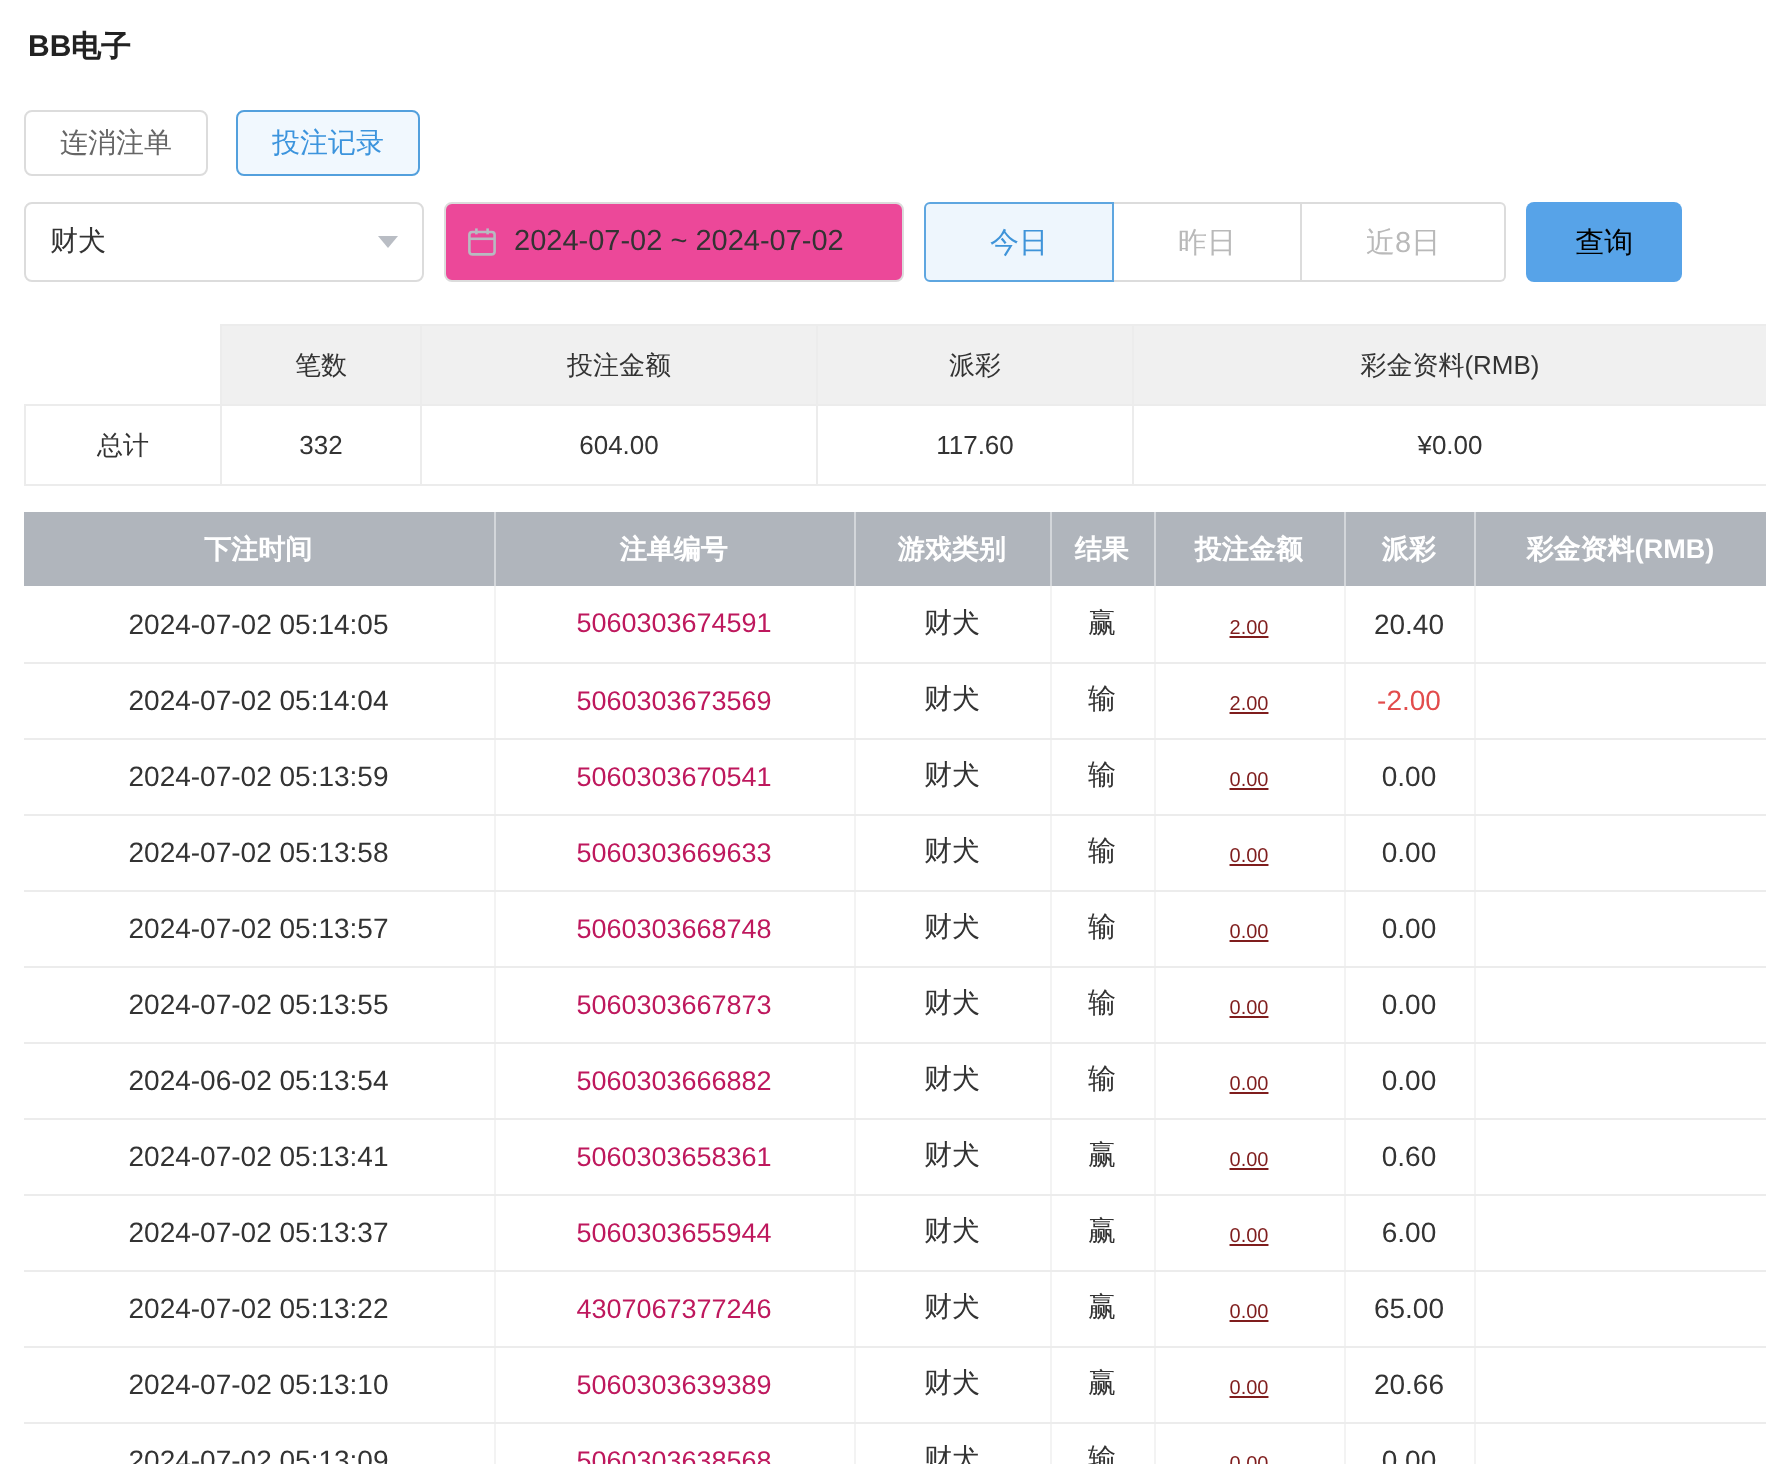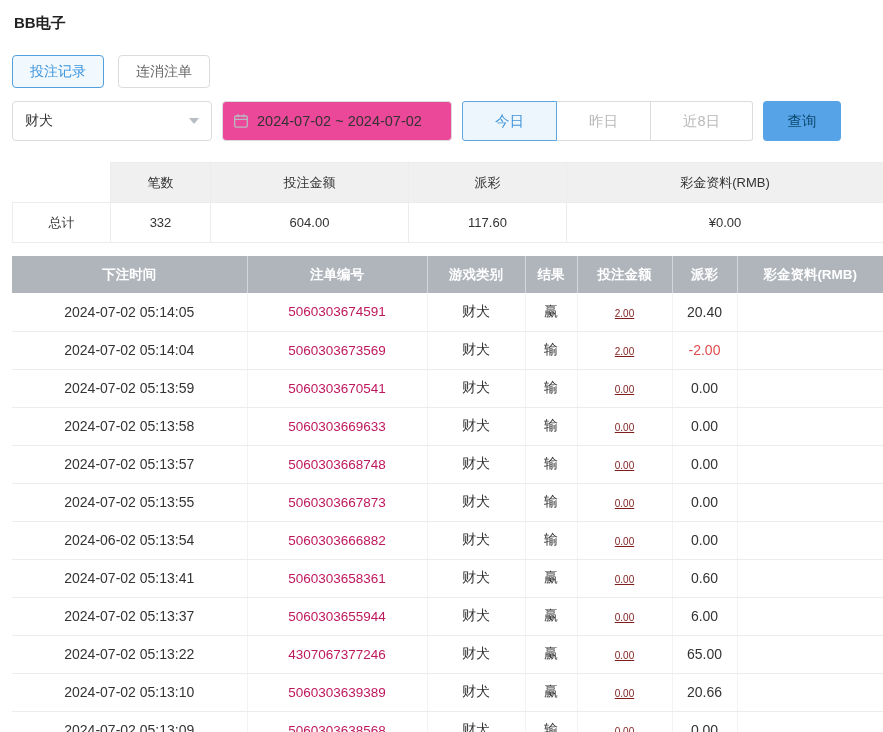--- a/index.html
+++ b/index.html
@@ -71,21 +71,21 @@
   .btn-group button:first-child { border-left-width: 1px; border-radius: 3px 0 0 3px; }
   .btn-group button:last-child { border-radius: 0 3px 3px 0; text-align: center; }
   .btn-group button.active {
     background: #eef6fd;
     border: 1px solid #5ea6e0;
     color: #3f94d9;
   }
   .query-btn {
     margin-left: 10px;
     height: 40px; width: 78px;
-    background: #57a3e8; color: #0c4a6e;
+    background: #57a3e8; color: #000000;
     border: none; border-radius: 4px;
     font-size: 14.5px; cursor: pointer;
     font-family: inherit;
   }
 
   
   table { border-collapse: collapse; table-layout: fixed; }
   .summary-table { margin-top: 21px; width: 871px; }
   .summary-table th, .summary-table td {
     height: 40px; text-align: center; font-size: 13px;
@@ -119,22 +119,22 @@
   .c-payout.neg { color: #e24c4c; }
 </style>
 </head>
 <body>
 
 <div class="page">
 
   <div class="page-title">BB电子</div>
 
   <div class="tabs">
+    <button class="tab">连消注单</button>
     <button class="tab active">投注记录</button>
-    <button class="tab">连消注单</button>
   </div>
 
   <div class="filter-row">
     <div class="select">
       <span>财犬</span>
       <span class="caret"></span>
     </div>
 
     <div class="date-input">
       <span style="display:inline-flex;">

